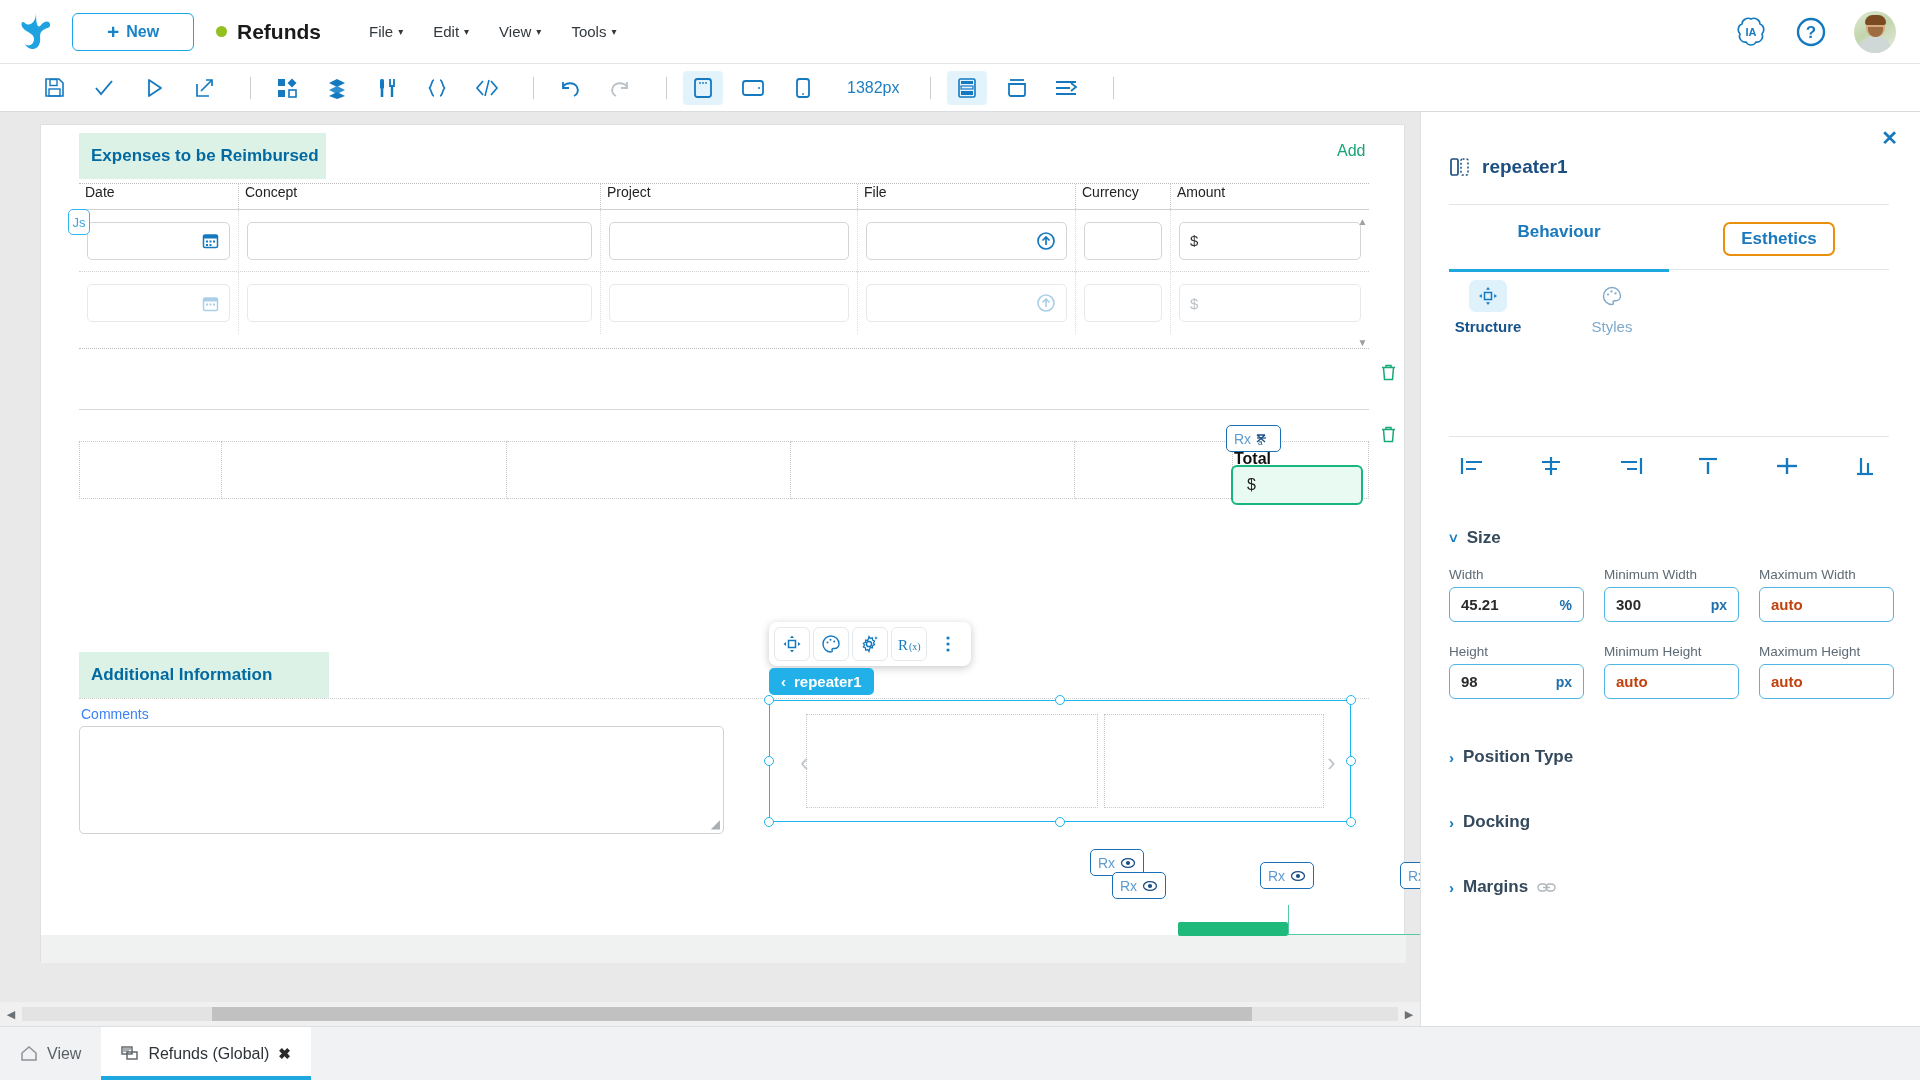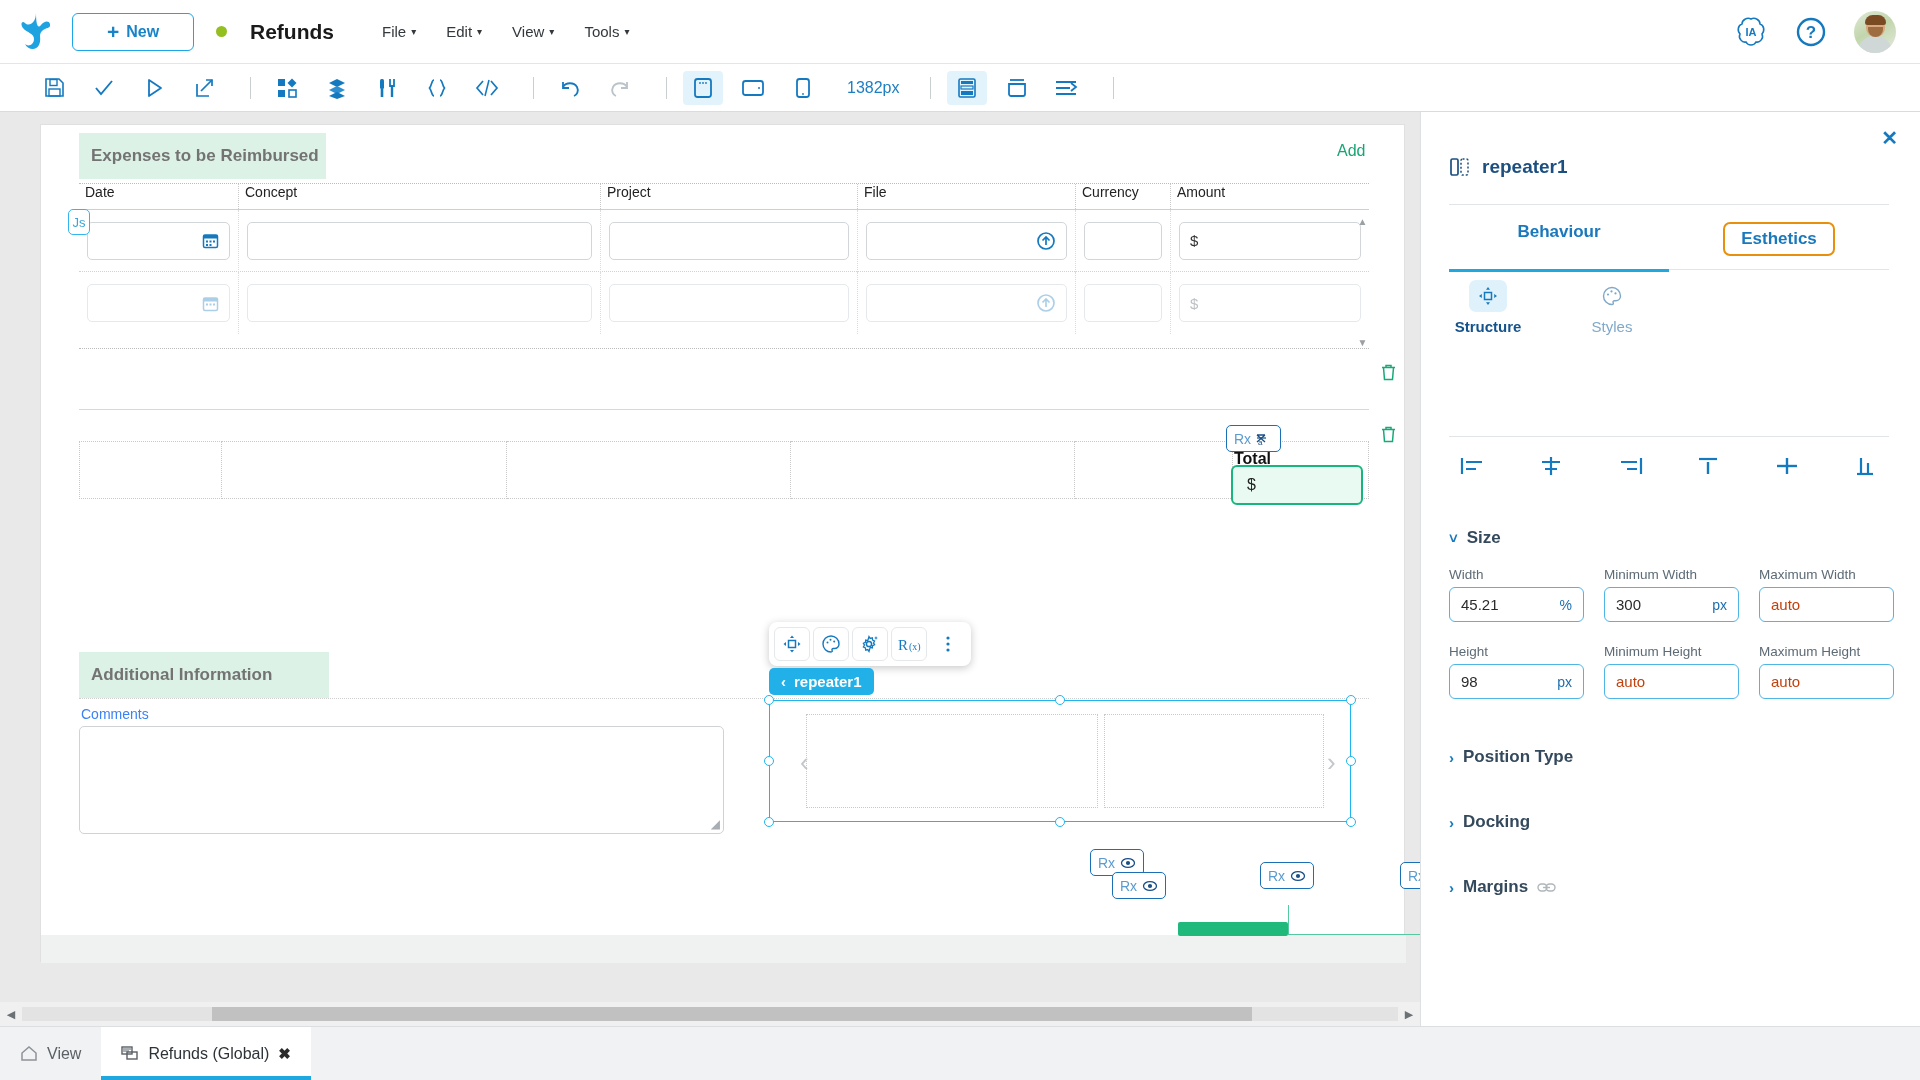--- a/index.html
+++ b/index.html
@@ -19,21 +19,21 @@
   }
   .logo { width: 72px; display: flex; justify-content: center; align-items: center; }
   .btn-new {
     width: 122px; height: 38px; border: 1.5px solid #1aa6e8; border-radius: 6px;
     color: #1884c7; background: #fff; font-size: 16px; font-weight: bold;
     display: flex; align-items: center; justify-content: center; gap: 7px;
     cursor: pointer;
   }
   .btn-new .plus { font-size: 21px; font-weight: bold; line-height: 1; }
   .doc-title {
-    margin-left: 22px; display: flex; align-items: center; gap: 23px;
+    margin-left: 22px; display: flex; align-items: center; gap: 10px;
     font-size: 21px; font-weight: bold; color: #1a1a1a; text-align: right;
   }
   .doc-dot { width: 11px; height: 11px; border-radius: 50%; background: #93c01f; }
   .menus { margin-left: 48px; display: flex; gap: 30px; }
   .menu-item {
     font-size: 15px; color: #33383c; display: flex; align-items: center; gap: 5px;
     cursor: pointer;
   }
   .caret { font-size: 10px; color: #33383c; }
   .topbar-right {
@@ -72,21 +72,21 @@
   .canvas-wrap {
     position: absolute; top: 112px; left: 0; width: 1420px; height: 890px;
     background: #e9e9e9; overflow: hidden;
   }
   .canvas-page {
     position: absolute; left: 40px; top: 12px; width: 1365px; height: 838px;
     background: #ffffff; border: 1px solid #e0e0e0;
   }
 
   .sect-header {
-    position: absolute; background: #ddf2e6; color: #737373;
+    position: absolute; background: #ddf2e6; color: #0369a1;
     font-size: 17px; font-weight: bold; display: flex; align-items: center;
     padding-left: 12px;
   }
   .add-link {
     position: absolute; color: #17a673; font-size: 16px; cursor: pointer;
   }
 
   
   .tbl {
     position: absolute; border-top: 1px dotted #bbb; border-bottom: 1px dotted #bbb;
@@ -223,21 +223,21 @@
   }
   .acc-chev { color: #1579c0; font-size: 15px; font-weight: bold; }
 
   .sz-grid { position: absolute; left: 28px; top: 455px; width: 445px; }
   .sz-row { display: flex; gap: 20px; margin-bottom: 22px; }
   .sz-field { width: 138px; }
   .sz-field label { display: block; font-size: 13.5px; color: #5d6b76; margin-bottom: 5px; }
   .sz-input {
     height: 35px; border: 1.2px solid #4fb5e4; border-radius: 6px; display: flex;
     align-items: center; justify-content: space-between; padding: 0 11px;
-    font-size: 15px; color: #2b2b2b; background: #fff;
+    font-size: 15px; color: #2b2b2b; background: #fff; font-weight: bold;
   }
   .sz-input .unit { color: #1d6fae; font-size: 14px; }
   .sz-input .valonly { width: 100%; text-align: left; color: #c2410c; }
 
   
   .bottombar {
     position: absolute; left: 0; bottom: 0; width: 1920px; height: 54px;
     background: #f1f2f3; border-top: 1px solid #dcdfe1; display: flex; align-items: stretch;
   }
   .btab {

